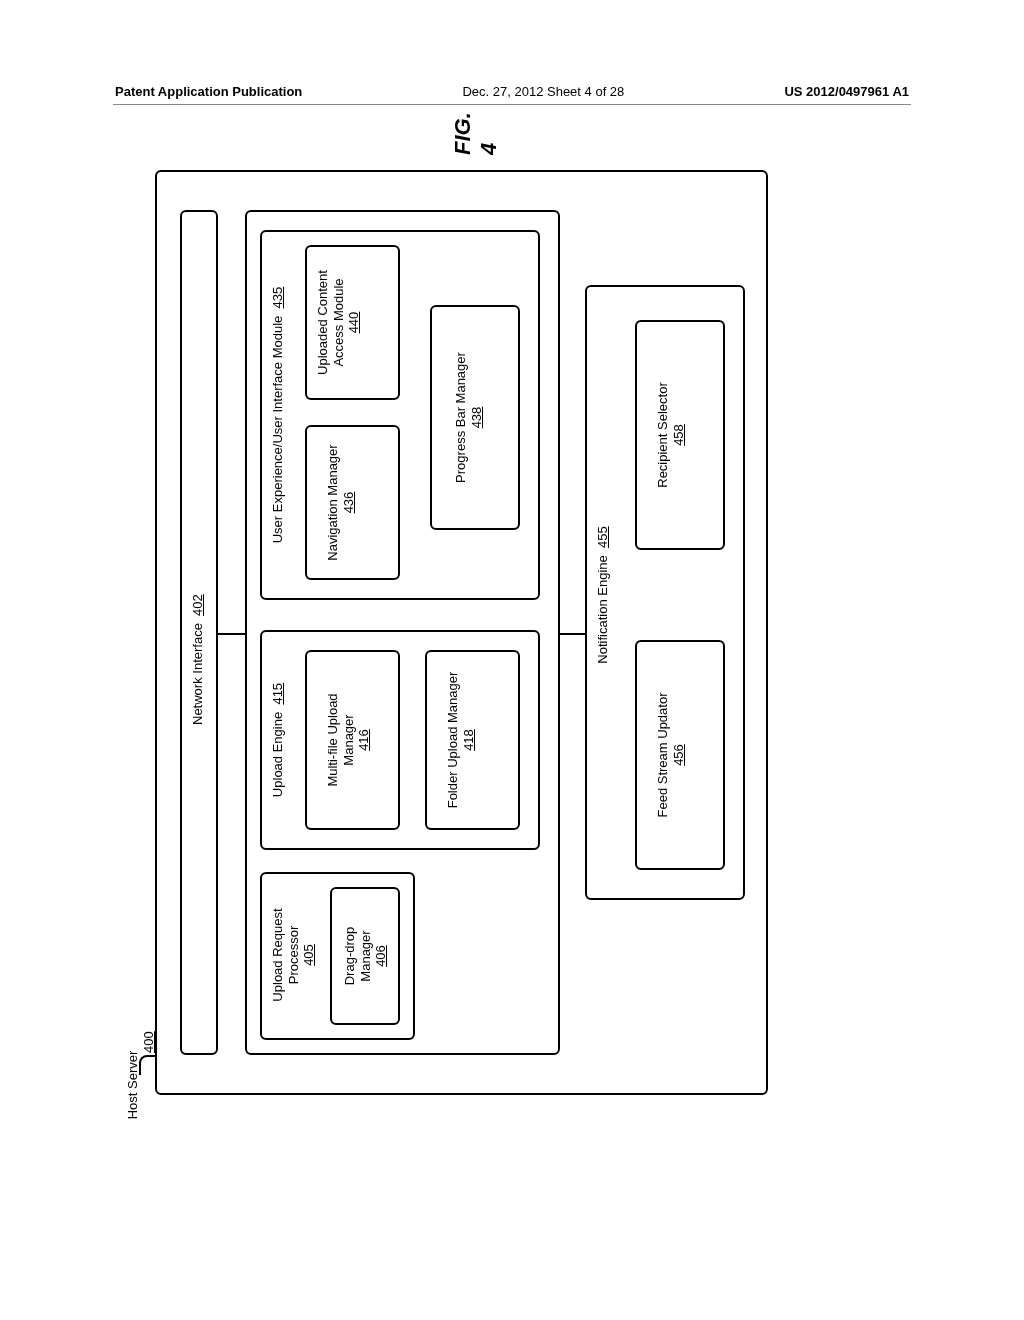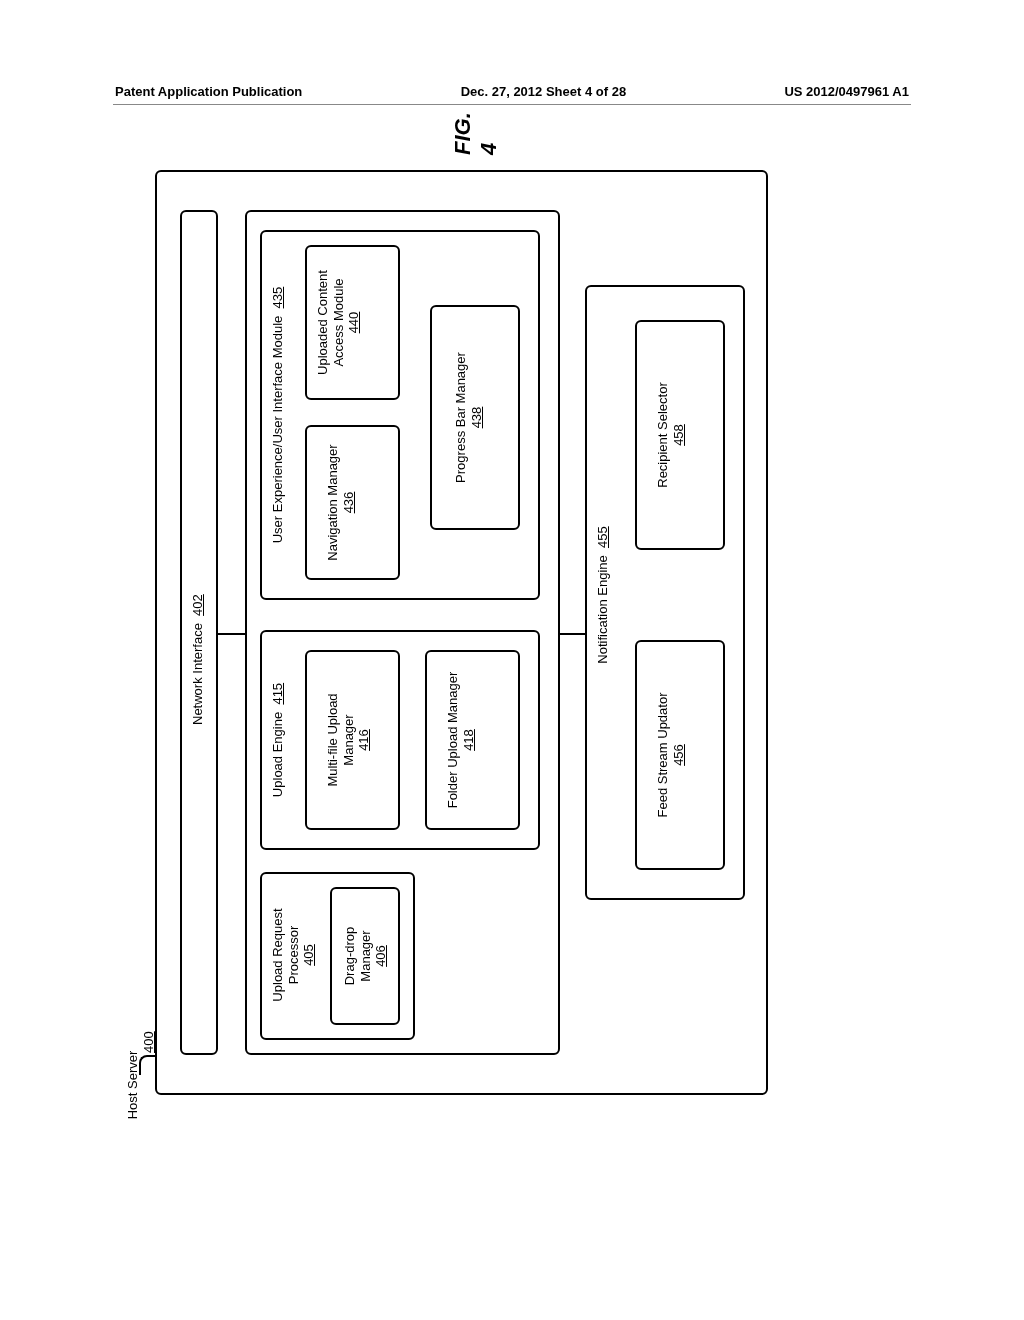--- a/index.html
+++ b/index.html
@@ -24,21 +24,21 @@
       justify-content: space-between;
       padding: 0 115px;
       text-align: right;
     }
     .header-left {
       font-size: 13px;
       font-weight: bold;
     }
     .header-center {
       font-size: 13px;
-      font-weight: bold;
+      font-weight: normal;
     }
     .header-right {
       font-size: 13px;
       font-weight: bold;
     }
     .header-line {
       position: absolute;
       top: 104px;
       left: 113px;
       right: 113px;

